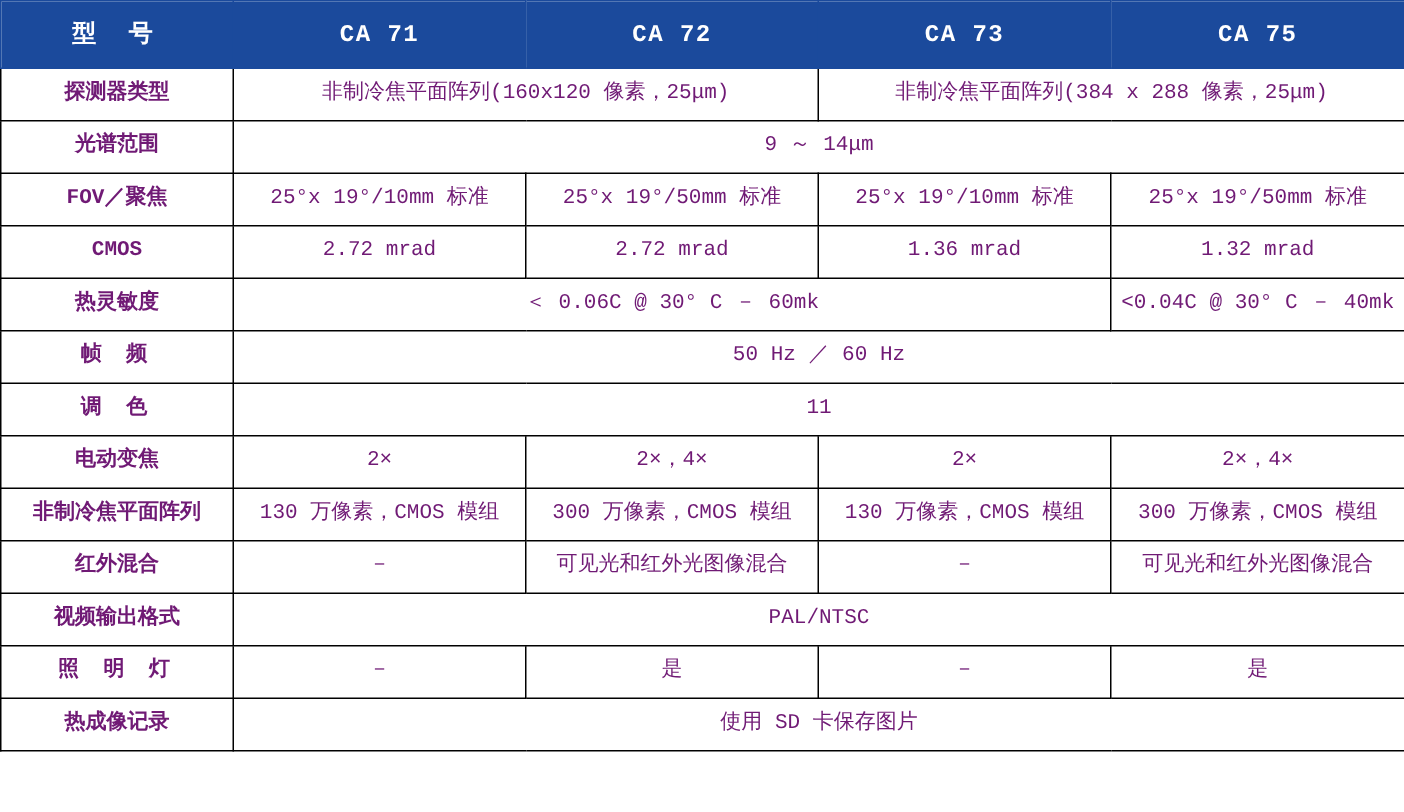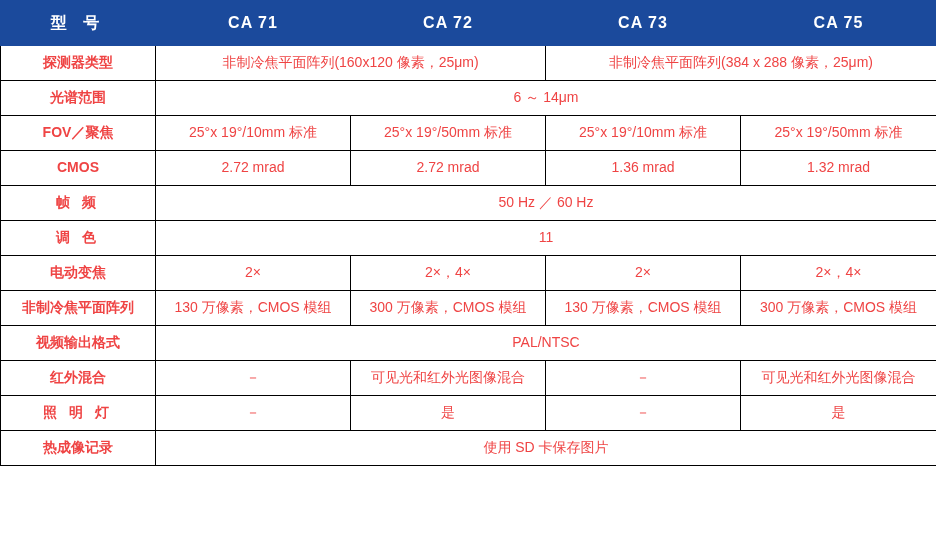--- a/index.html
+++ b/index.html
@@ -11,33 +11,34 @@
     width: 936px;
     height: 541px;
     font-family: "Liberation Sans", sans-serif;
     overflow: hidden;
   }
   #spec-table {
     border-collapse: collapse;
     table-layout: fixed;
     width: 936px;
     height: 388px;
+    font-family: Liberation Mono, monospace;
   }
   #spec-table col.c0 { width: 155px; }
   #spec-table col.c1 { width: 195px; }
   #spec-table col.c2 { width: 195px; }
   #spec-table col.c3 { width: 195px; }
   #spec-table col.c4 { width: 196px; }
 
   #spec-table td, #spec-table th {
     border: 1px solid #000000;
     text-align: center;
     vertical-align: middle;
     font-size: 14px;
-    color: #ef4444;
+    color: #701a75;
     padding: 2px 3px;
     line-height: 1.25;
     font-weight: normal;
     word-break: break-all;
   }
   #spec-table thead th {
     background: #1b4a9c;
     color: #ffffff;
     font-weight: bold;
     font-size: 16px;
@@ -76,35 +77,40 @@
     </tr>
   </thead>
   <tbody id="table-body">
       <tr>
         <td class="label">探测器类型</td>
         <td class="value" colspan="2">非制冷焦平面阵列(160x120 像素，25μm)</td>
         <td class="value" colspan="2">非制冷焦平面阵列(384 x 288 像素，25μm)</td>
       </tr>
       <tr>
         <td class="label">光谱范围</td>
-        <td class="value" colspan="4">6 ～ 14μm</td>
+        <td class="value" colspan="4">9 ～ 14μm</td>
       </tr>
       <tr>
         <td class="label">FOV／聚焦</td>
         <td class="value">25°x 19°/10mm 标准</td>
         <td class="value">25°x 19°/50mm 标准</td>
         <td class="value">25°x 19°/10mm 标准</td>
         <td class="value">25°x 19°/50mm 标准</td>
       </tr>
       <tr>
         <td class="label">CMOS</td>
         <td class="value">2.72 mrad</td>
         <td class="value">2.72 mrad</td>
         <td class="value">1.36 mrad</td>
         <td class="value">1.32 mrad</td>
+      </tr>
+      <tr>
+        <td class="label">热灵敏度</td>
+        <td class="value" colspan="3">＜ 0.06C @ 30° C － 60mk</td>
+        <td class="value">&lt;0.04C @ 30° C － 40mk</td>
       </tr>
       <tr>
         <td class="label sp2">帧     频</td>
         <td class="value" colspan="4">50 Hz ／ 60 Hz</td>
       </tr>
       <tr>
         <td class="label sp2">调     色</td>
         <td class="value" colspan="4">11</td>
       </tr>
       <tr>
@@ -115,29 +121,29 @@
         <td class="value">2×，4×</td>
       </tr>
       <tr>
         <td class="label">非制冷焦平面阵列</td>
         <td class="value">130 万像素，CMOS 模组</td>
         <td class="value">300 万像素，CMOS 模组</td>
         <td class="value">130 万像素，CMOS 模组</td>
         <td class="value">300 万像素，CMOS 模组</td>
       </tr>
       <tr>
-        <td class="label">视频输出格式</td>
-        <td class="value" colspan="4">PAL/NTSC</td>
-      </tr>
-      <tr>
         <td class="label">红外混合</td>
         <td class="value">－</td>
         <td class="value">可见光和红外光图像混合</td>
         <td class="value">－</td>
         <td class="value">可见光和红外光图像混合</td>
+      </tr>
+      <tr>
+        <td class="label">视频输出格式</td>
+        <td class="value" colspan="4">PAL/NTSC</td>
       </tr>
       <tr>
         <td class="label sp2">照 明  灯</td>
         <td class="value">－</td>
         <td class="value">是</td>
         <td class="value">－</td>
         <td class="value">是</td>
       </tr>
       <tr>
         <td class="label">热成像记录</td>

